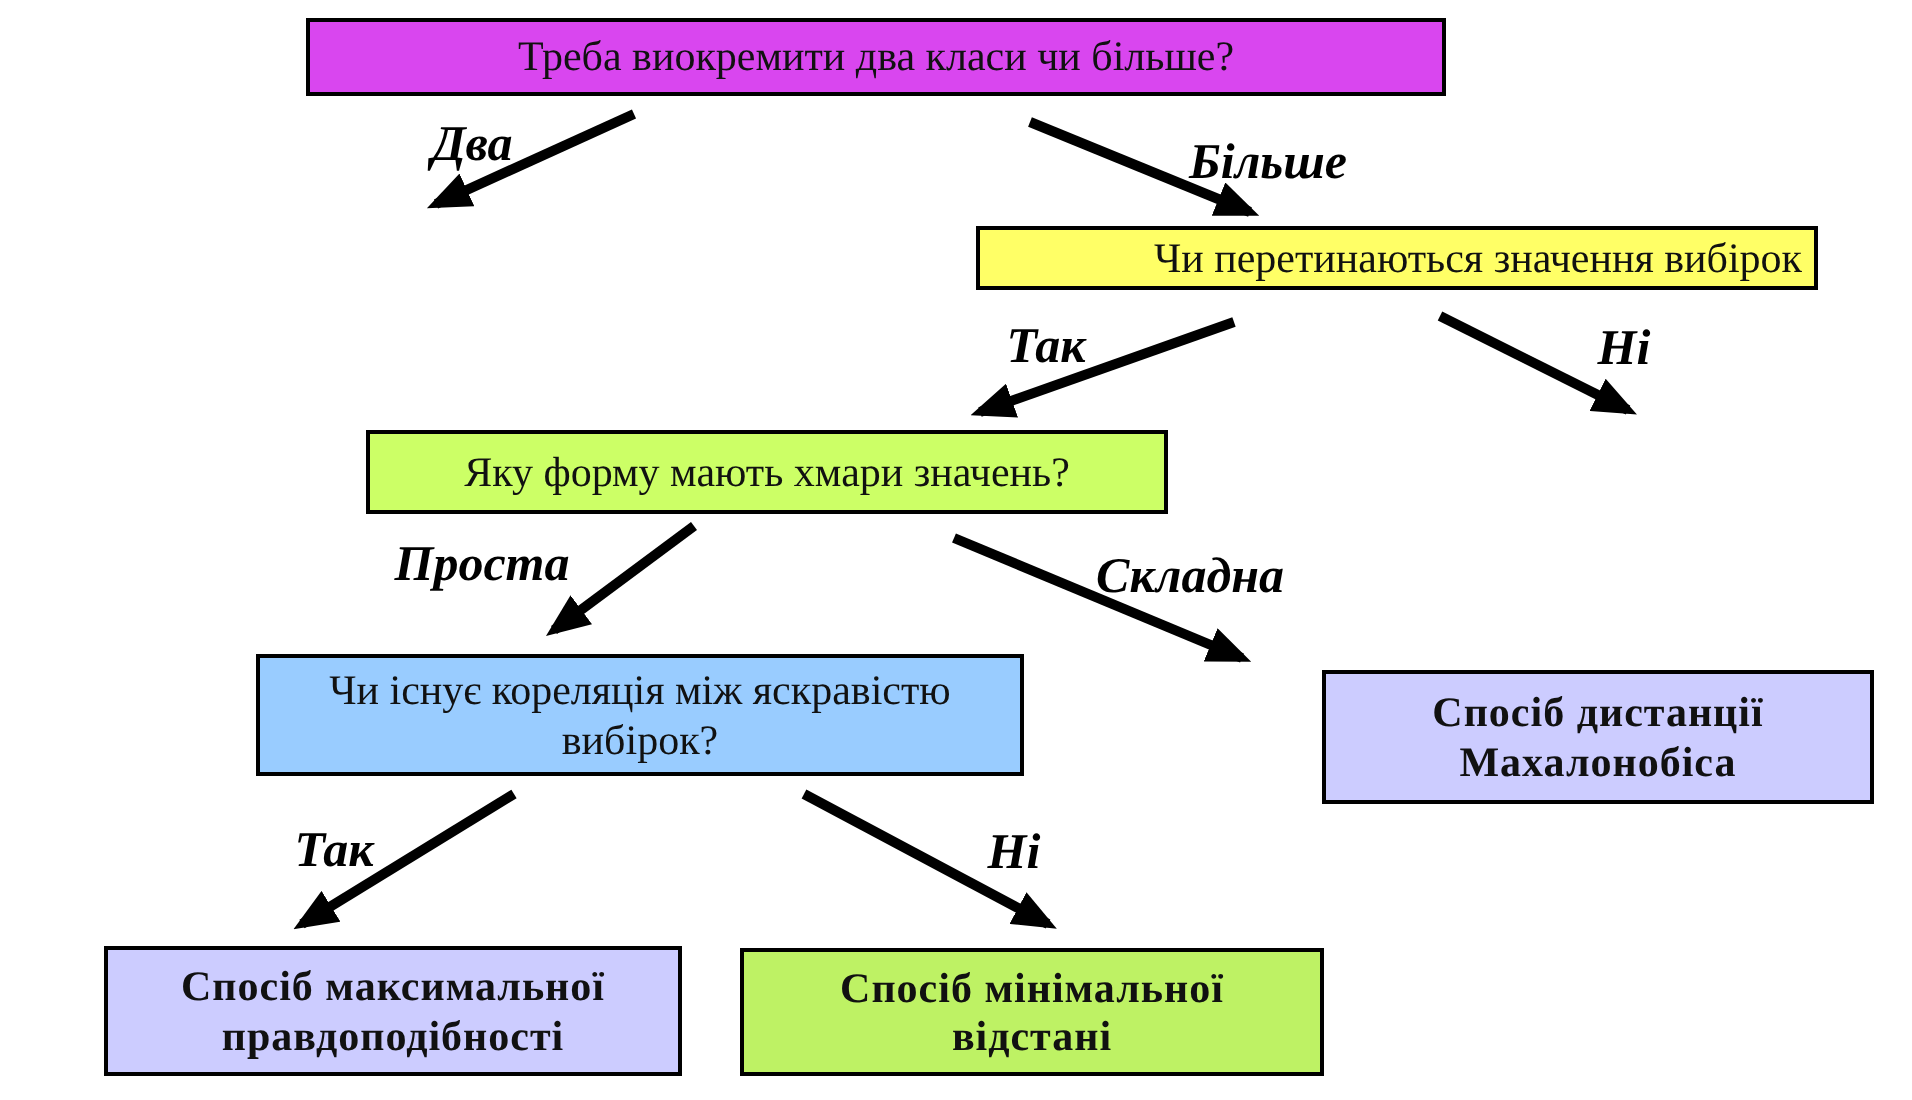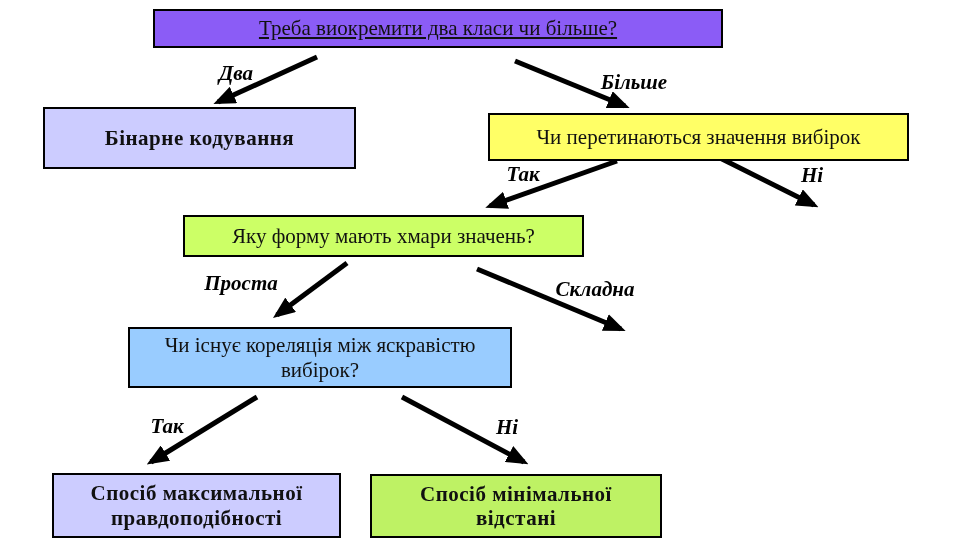--- a/index.html
+++ b/index.html
@@ -35,33 +35,33 @@
     justify-content: center;
     text-align: center;
     color: #111111;
     font-size: 21px;
     line-height: 1.15;
     padding: 2px 6px;
   }
   .node.bold { font-weight: bold; letter-spacing: 0.5px; }
   .n0 { left: 153px; top: 9px;   width: 570px; height: 39px; }
   .n1 { left: 43px;  top: 107px; width: 313px; height: 62px; }
-  .n2 { left: 488px; top: 113px; width: 421px; height: 48px; }
+  .n2 { left: 488px; top: 113px; width: 421px; height: 32px; justify-content: flex-end; }
   .n3 { left: 183px; top: 215px; width: 401px; height: 42px; }
   .n4 { left: 662px; top: 216px; width: 274px; height: 64px; }
   .n5 { left: 128px; top: 327px; width: 384px; height: 61px; }
   .n6 { left: 661px; top: 335px; width: 276px; height: 67px; }
   .n7 { left: 52px;  top: 473px; width: 289px; height: 65px; }
   .n8 { left: 370px; top: 474px; width: 292px; height: 64px; }
   .edge-label {
     position: absolute;
     transform: translate(-50%, -50%);
     font-weight: bold;
     font-style: italic;
-    font-size: 21px;
+    font-size: 25px;
     color: #000000;
     white-space: nowrap;
   }
   .l0 { left: 236px; top: 73px; }
   .l1 { left: 618px; top: 82px; margin-left: 16px; }
   .l2 { left: 523px; top: 174px; }
   .l3 { left: 812px; top: 175px; }
   .l4 { left: 241px; top: 283px; }
   .l5 { left: 595px; top: 289px; }
   .l6 { left: 167px; top: 426px; }
@@ -81,41 +81,41 @@
     <line x1="317" y1="57" x2="218" y2="102" marker-end="url(#ah)"></line>
     <line x1="515" y1="61" x2="625" y2="106" marker-end="url(#ah)"></line>
     <line x1="617" y1="161" x2="490" y2="206" marker-end="url(#ah)"></line>
     <line x1="720" y1="158" x2="814" y2="205" marker-end="url(#ah)"></line>
     <line x1="347" y1="263" x2="277" y2="315" marker-end="url(#ah)"></line>
     <line x1="477" y1="269" x2="621" y2="329" marker-end="url(#ah)"></line>
     <line x1="257" y1="397" x2="151" y2="462" marker-end="url(#ah)"></line>
     <line x1="402" y1="397" x2="524" y2="462" marker-end="url(#ah)"></line>
   </svg>
 
-  <div class="node n0" style="background: #8b5cf6; text-decoration: underline;">
+  <div class="node n0" style="background: #d946ef;">
     <span>Треба виокремити два класи чи більше?</span>
   </div>
 
-  <div class="node n1 bold" style="background: rgb(204, 204, 255);">
-    <span>Бінарне кодування</span>
-  </div>
 
   <div class="node n2" style="background: rgb(255, 255, 102);">
     <span>Чи перетинаються значення вибірок</span>
   </div>
 
   <div class="node n3" style="background: rgb(204, 255, 102);">
     <span>Яку форму мають хмари значень?</span>
   </div>
 
 
   <div class="node n5" style="background: rgb(153, 204, 255);">
     <span>Чи існує кореляція між яскравістю вибірок?</span>
   </div>
 
+  <div class="node n6 bold" style="background: rgb(204, 204, 255);">
+    <span>Спосіб дистанції Махалонобіса</span>
+  </div>
 
   <div class="node n7 bold" style="background: rgb(204, 204, 255);">
     <span>Спосіб максимальної правдоподібності</span>
   </div>
 
   <div class="node n8 bold" style="background: #bef264;">
     <span>Спосіб мінімальної відстані</span>
   </div>
 
   <div class="edge-label l0">Два</div>

